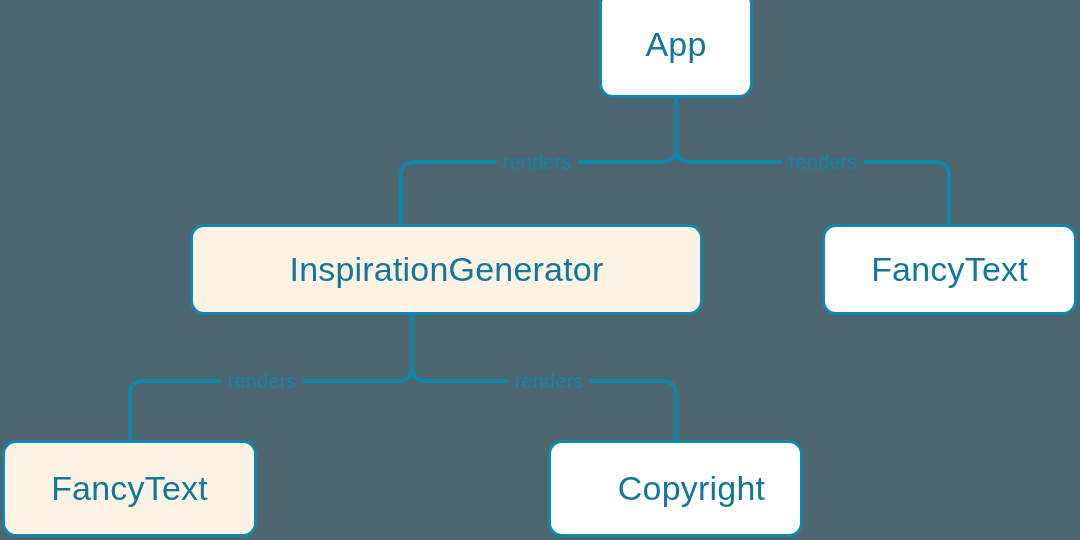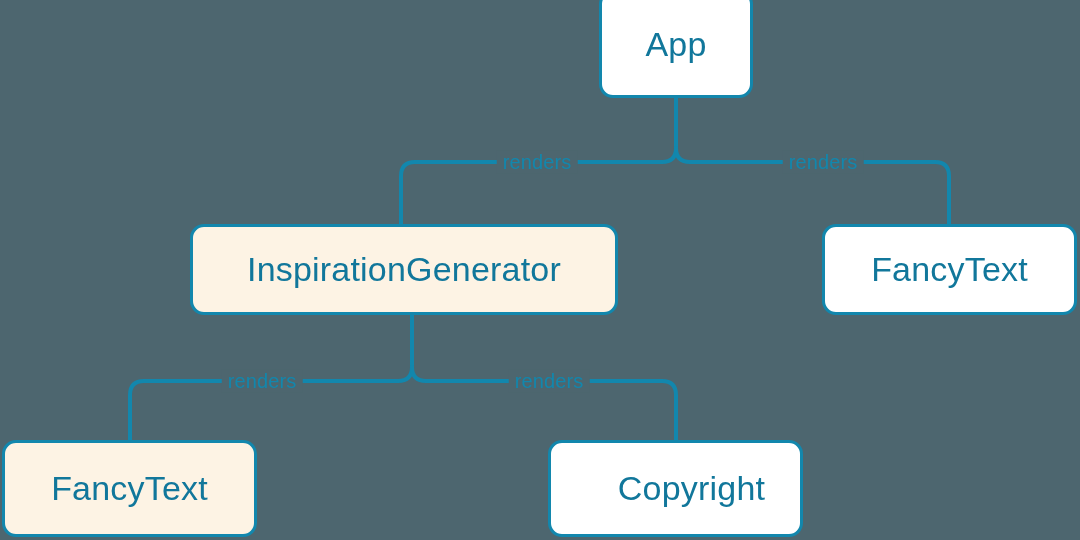--- a/index.html
+++ b/index.html
@@ -52,21 +52,21 @@
     letter-spacing: 0.1px;
     white-space: nowrap;
     z-index: 4;
     transform: translate(-50%, -50%);
     padding: 0 6px;
     background: #4d666f;
   }
 
   
   #node-app               { left: 599px; top: -10px;  width: 154px; height: 108px; font-size: 34px; }
-  #node-inspiration       { left: 190px; top: 224px;  width: 428px; height: 91px;  font-size: 34px; }
+  #node-inspiration       { left: 190px; top: 224px;  width: 513px; height: 91px;  font-size: 34px; }
   #node-fancytext-right   { left: 822px; top: 224px;  width: 255px; height: 91px;  font-size: 34px; }
   #node-fancytext-bottom  { left: 2px;   top: 440px;  width: 255px; height: 97px;  font-size: 34px; border-bottom-left-radius: 14px; }
   #node-copyright         { left: 548px; top: 440px;  width: 255px; height: 97px;  font-size: 34px; padding-left: 32px; }
 
   #label-app-left    { left: 537px; top: 162px; }
   #label-app-right   { left: 823px; top: 162px; }
   #label-ig-left     { left: 262px; top: 381px; }
   #label-ig-right    { left: 549px; top: 381px; }
 </style>
 </head>

